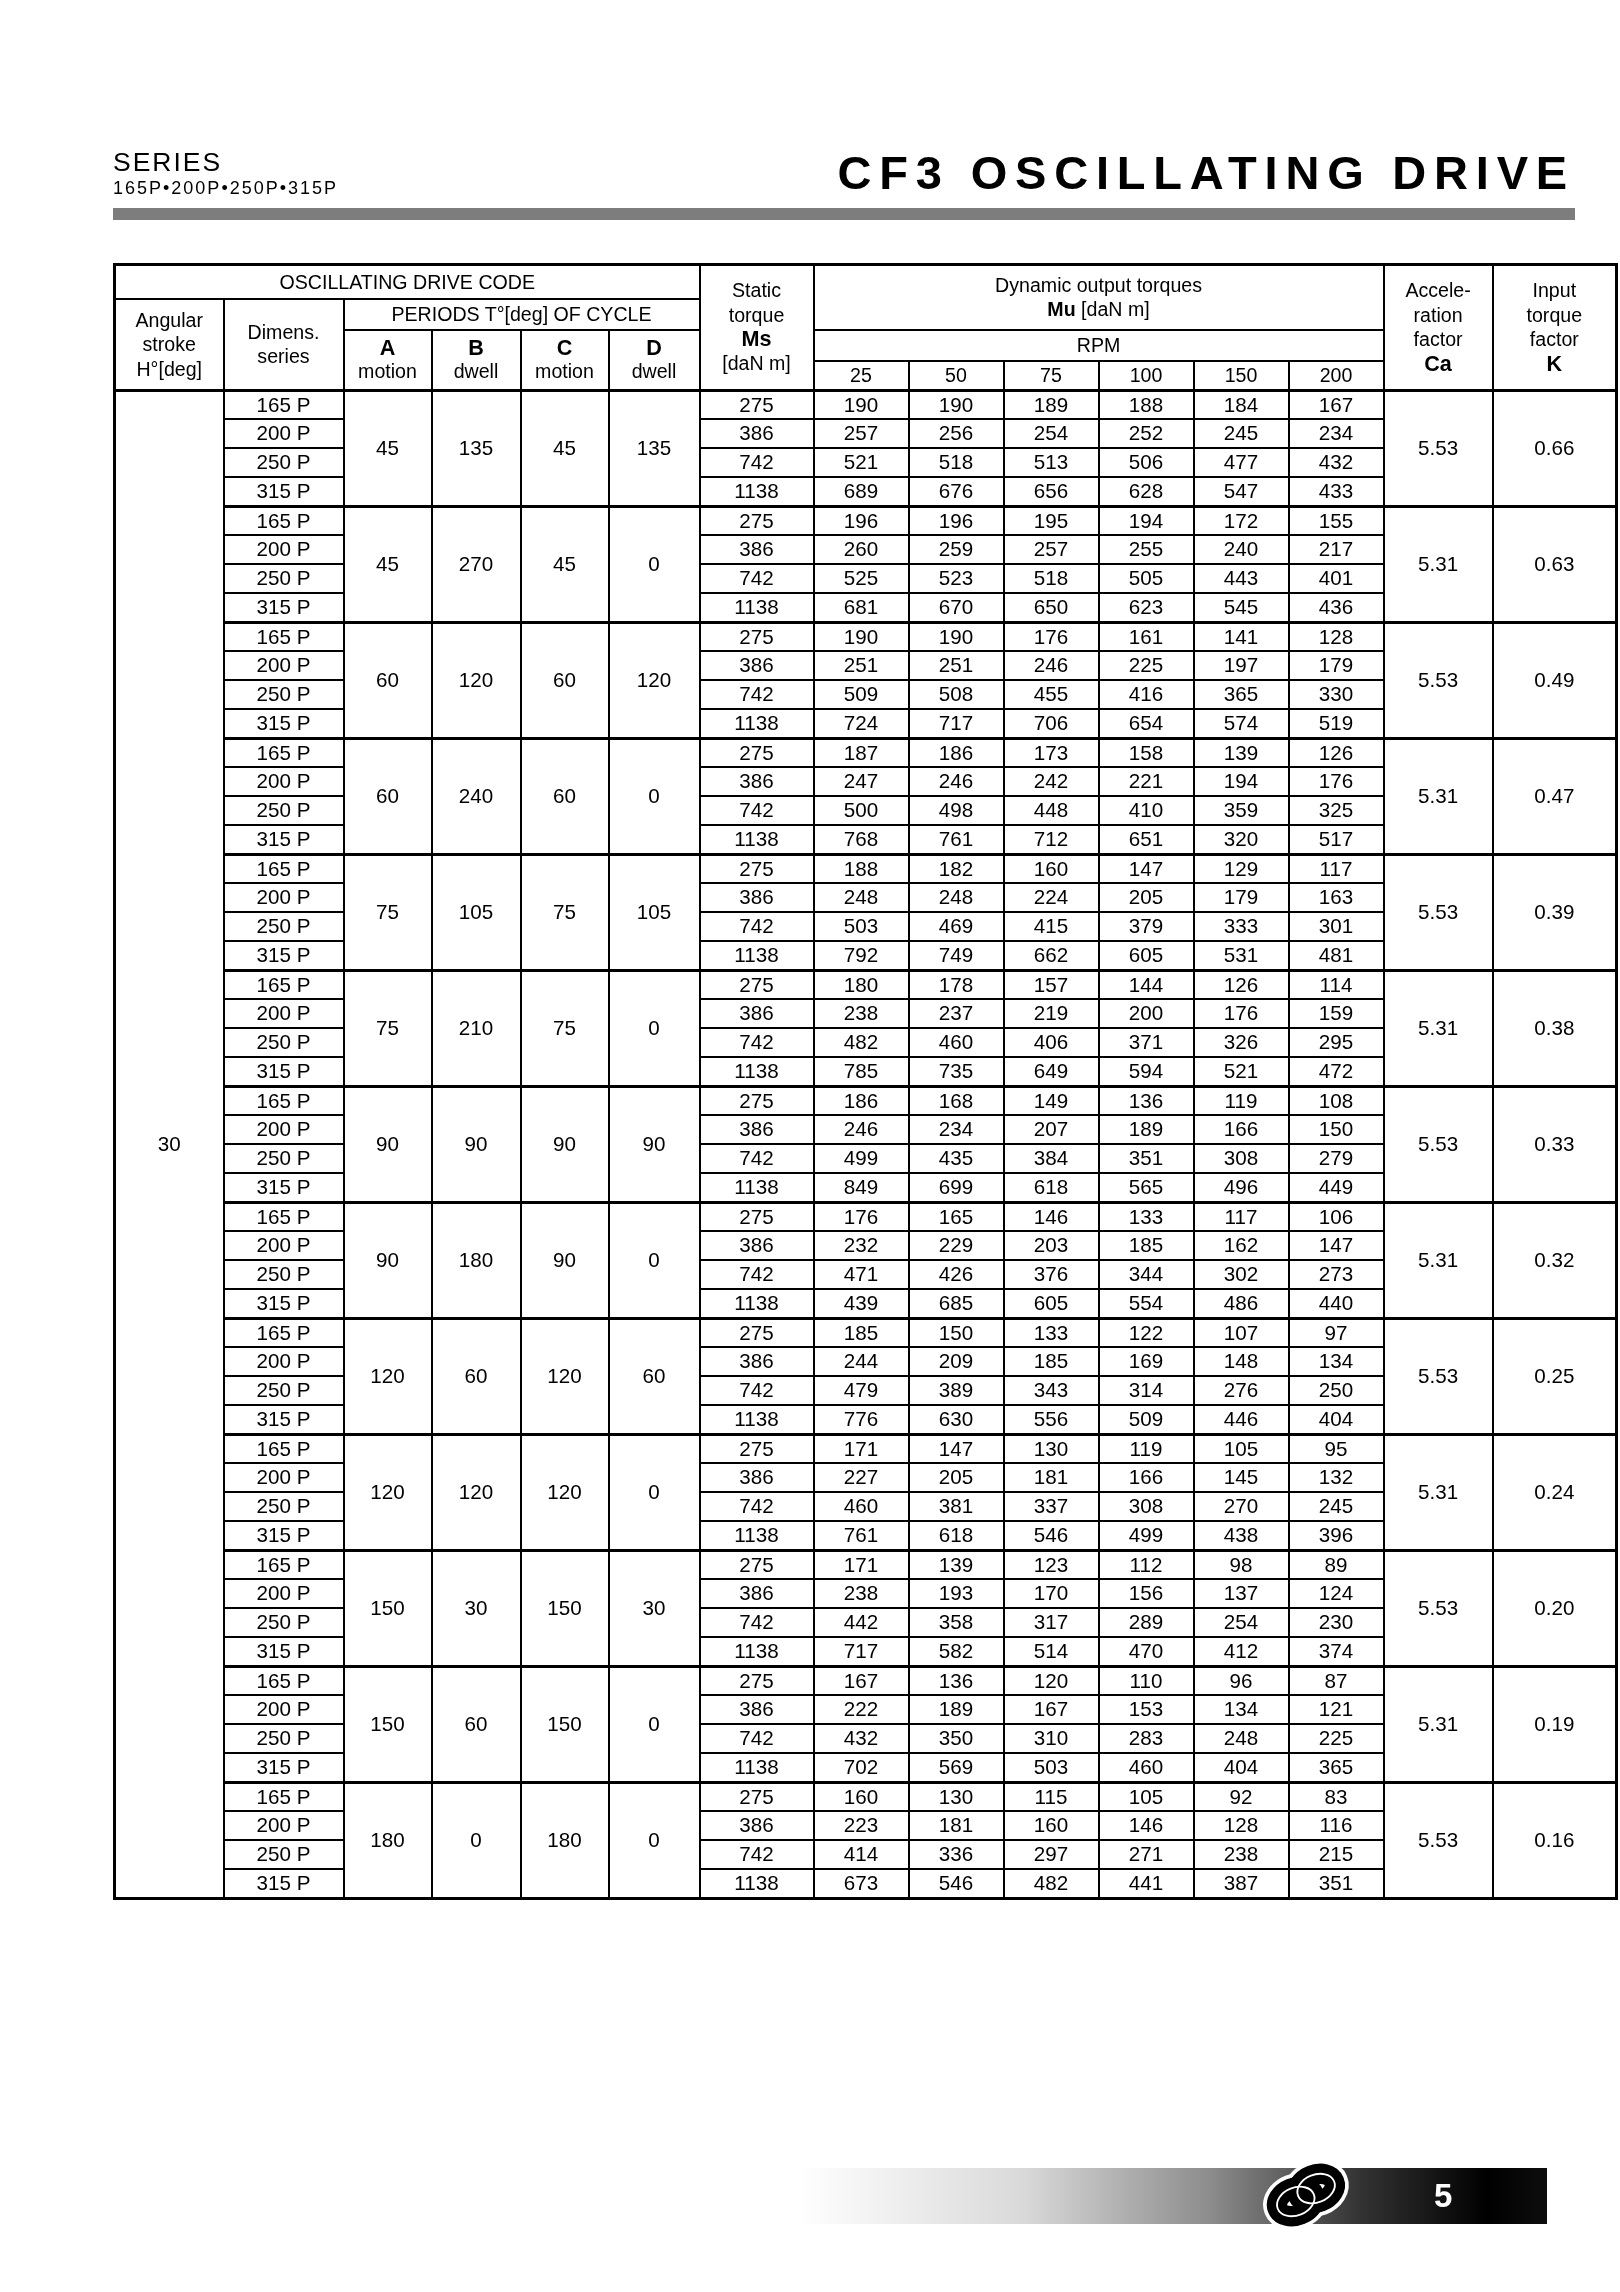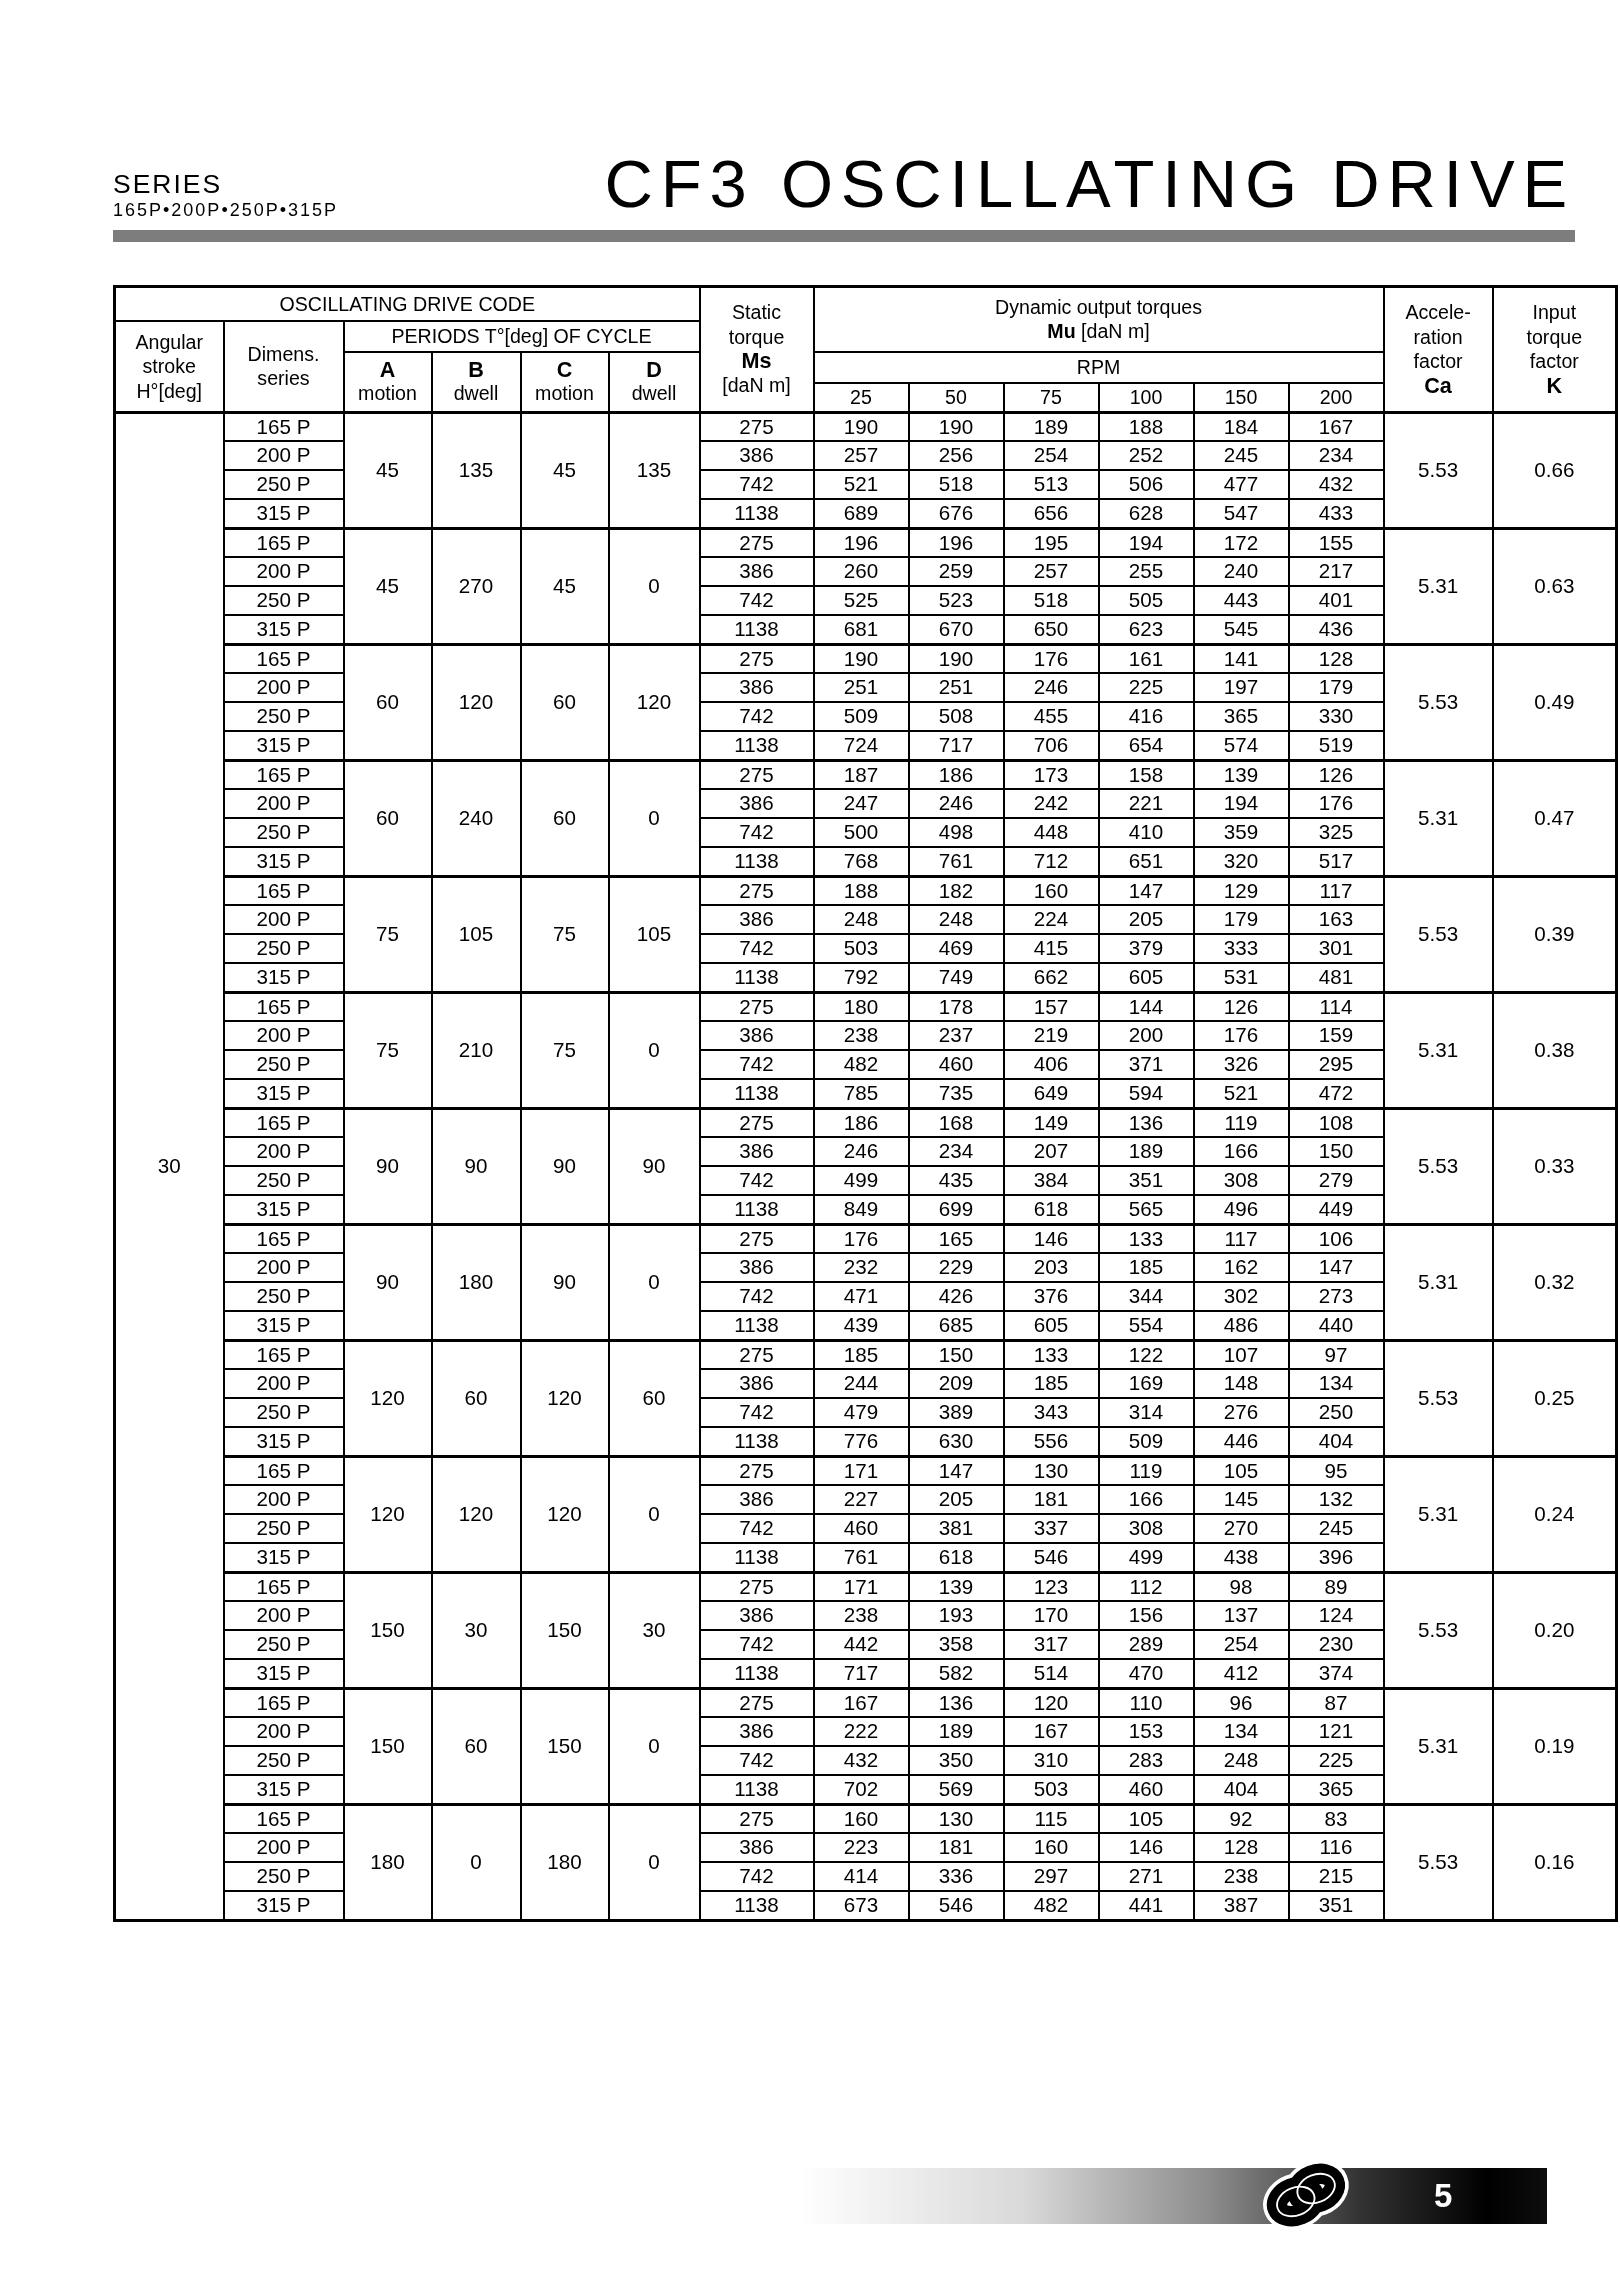--- a/index.html
+++ b/index.html
@@ -10,21 +10,21 @@
     font-family: "Liberation Sans", sans-serif;
     color: #000;
   }
   .page { padding: 145px 45px 0 113px; }
 
   
   .masthead { display: flex; justify-content: space-between; align-items: flex-end; }
   .series-block { line-height: 1.2; }
   .series-label { font-size: 26.5px; letter-spacing: 2px; }
   .series-models { font-size: 18px; letter-spacing: 2px; }
-  .page-title { font-size: 67px; letter-spacing: 7.8px; font-weight: normal; white-space: nowrap; }
+  .page-title { font-size: 47px; letter-spacing: 7.8px; font-weight: bold; white-space: nowrap; }
   .title-rule { height: 11.8px; background: #7d7d7d; margin-top: 7.8px; }
   .section-heading { margin-top: 27.4px; font-size: 26.5px; font-weight: bold; letter-spacing: 2px; color: #8a8a8a; }
 
   
   table.specs { border-collapse: collapse; border: 3.9px solid #000; table-layout: fixed; width: 1501px; margin-top: 43px; }
   .specs th, .specs td {
     border: 2px solid #000; padding: 0;
     text-align: center; vertical-align: middle;
     font-weight: normal; overflow: hidden;
   }

